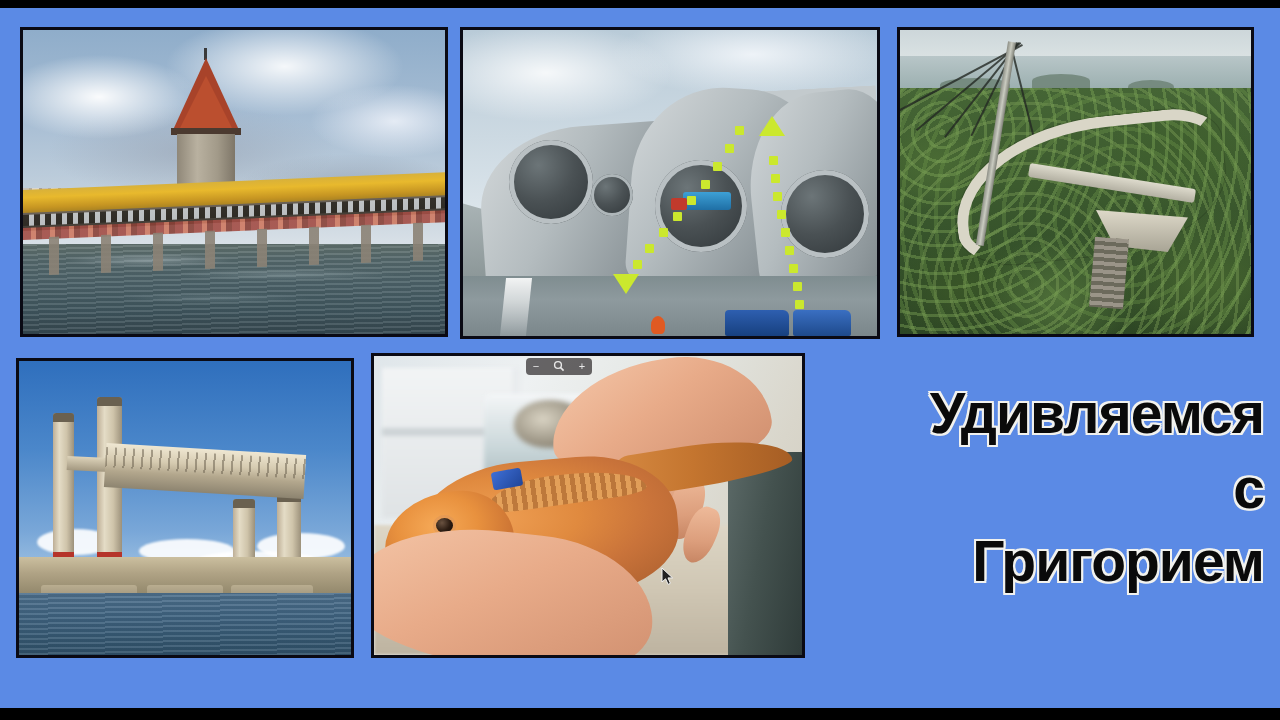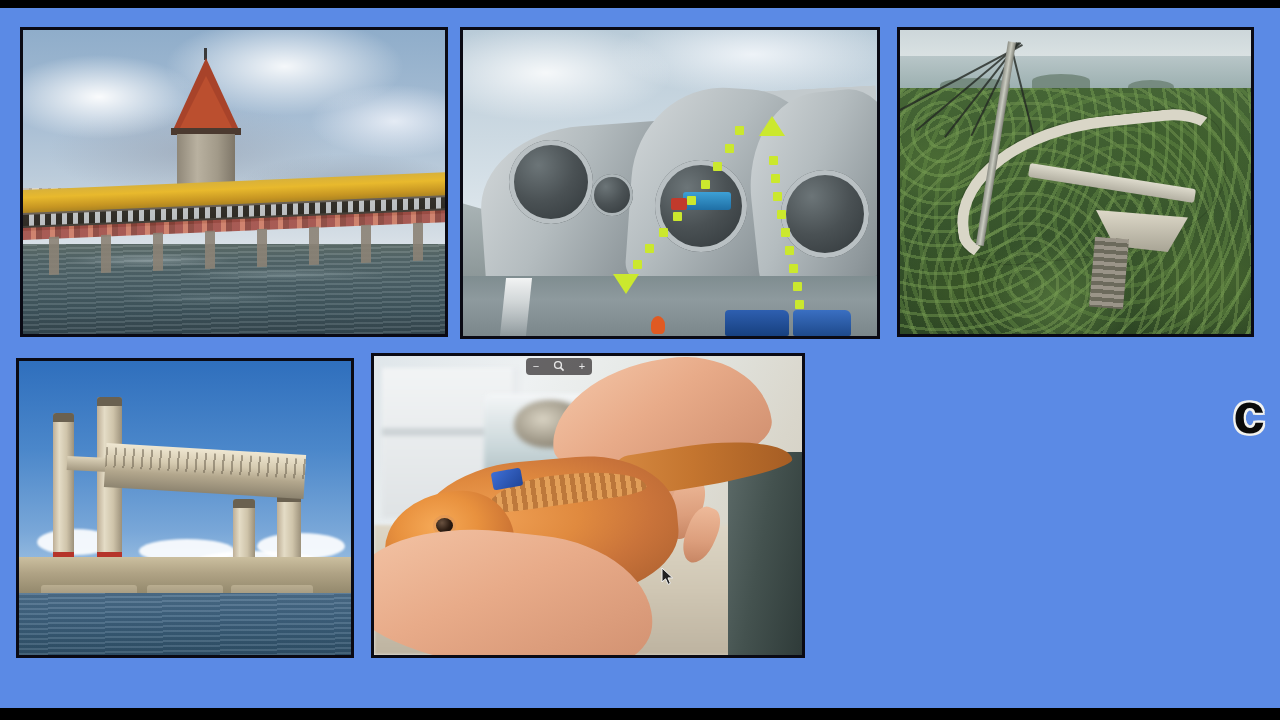--- a/index.html
+++ b/index.html
@@ -698,17 +698,19 @@
     </div>
 
     <div class="cursor-arrow">
       <svg width="14" height="18" viewBox="0 0 14 18">
         <path d="M1 0 L1 14 L4.6 10.8 L7.1 16.4 L9.4 15.3 L7 9.9 L11.6 9.9 Z" fill="#222" stroke="#f4f4f4" stroke-width="1"></path>
       </svg>
     </div>
   </div>
 
   <div class="title-block">
+    <span class="title-line l1" style="color: rgb(10, 10, 10);">Удивляемся</span>
     <span class="title-line l2" style="color: rgb(10, 10, 10);">с</span>
+    <span class="title-line l3" style="color: rgb(10, 10, 10);">Григорием</span>
   </div>
 
   <div class="bar bottom" style="background: rgb(0, 0, 0);"></div>
 </div>
 
 </body></html>

